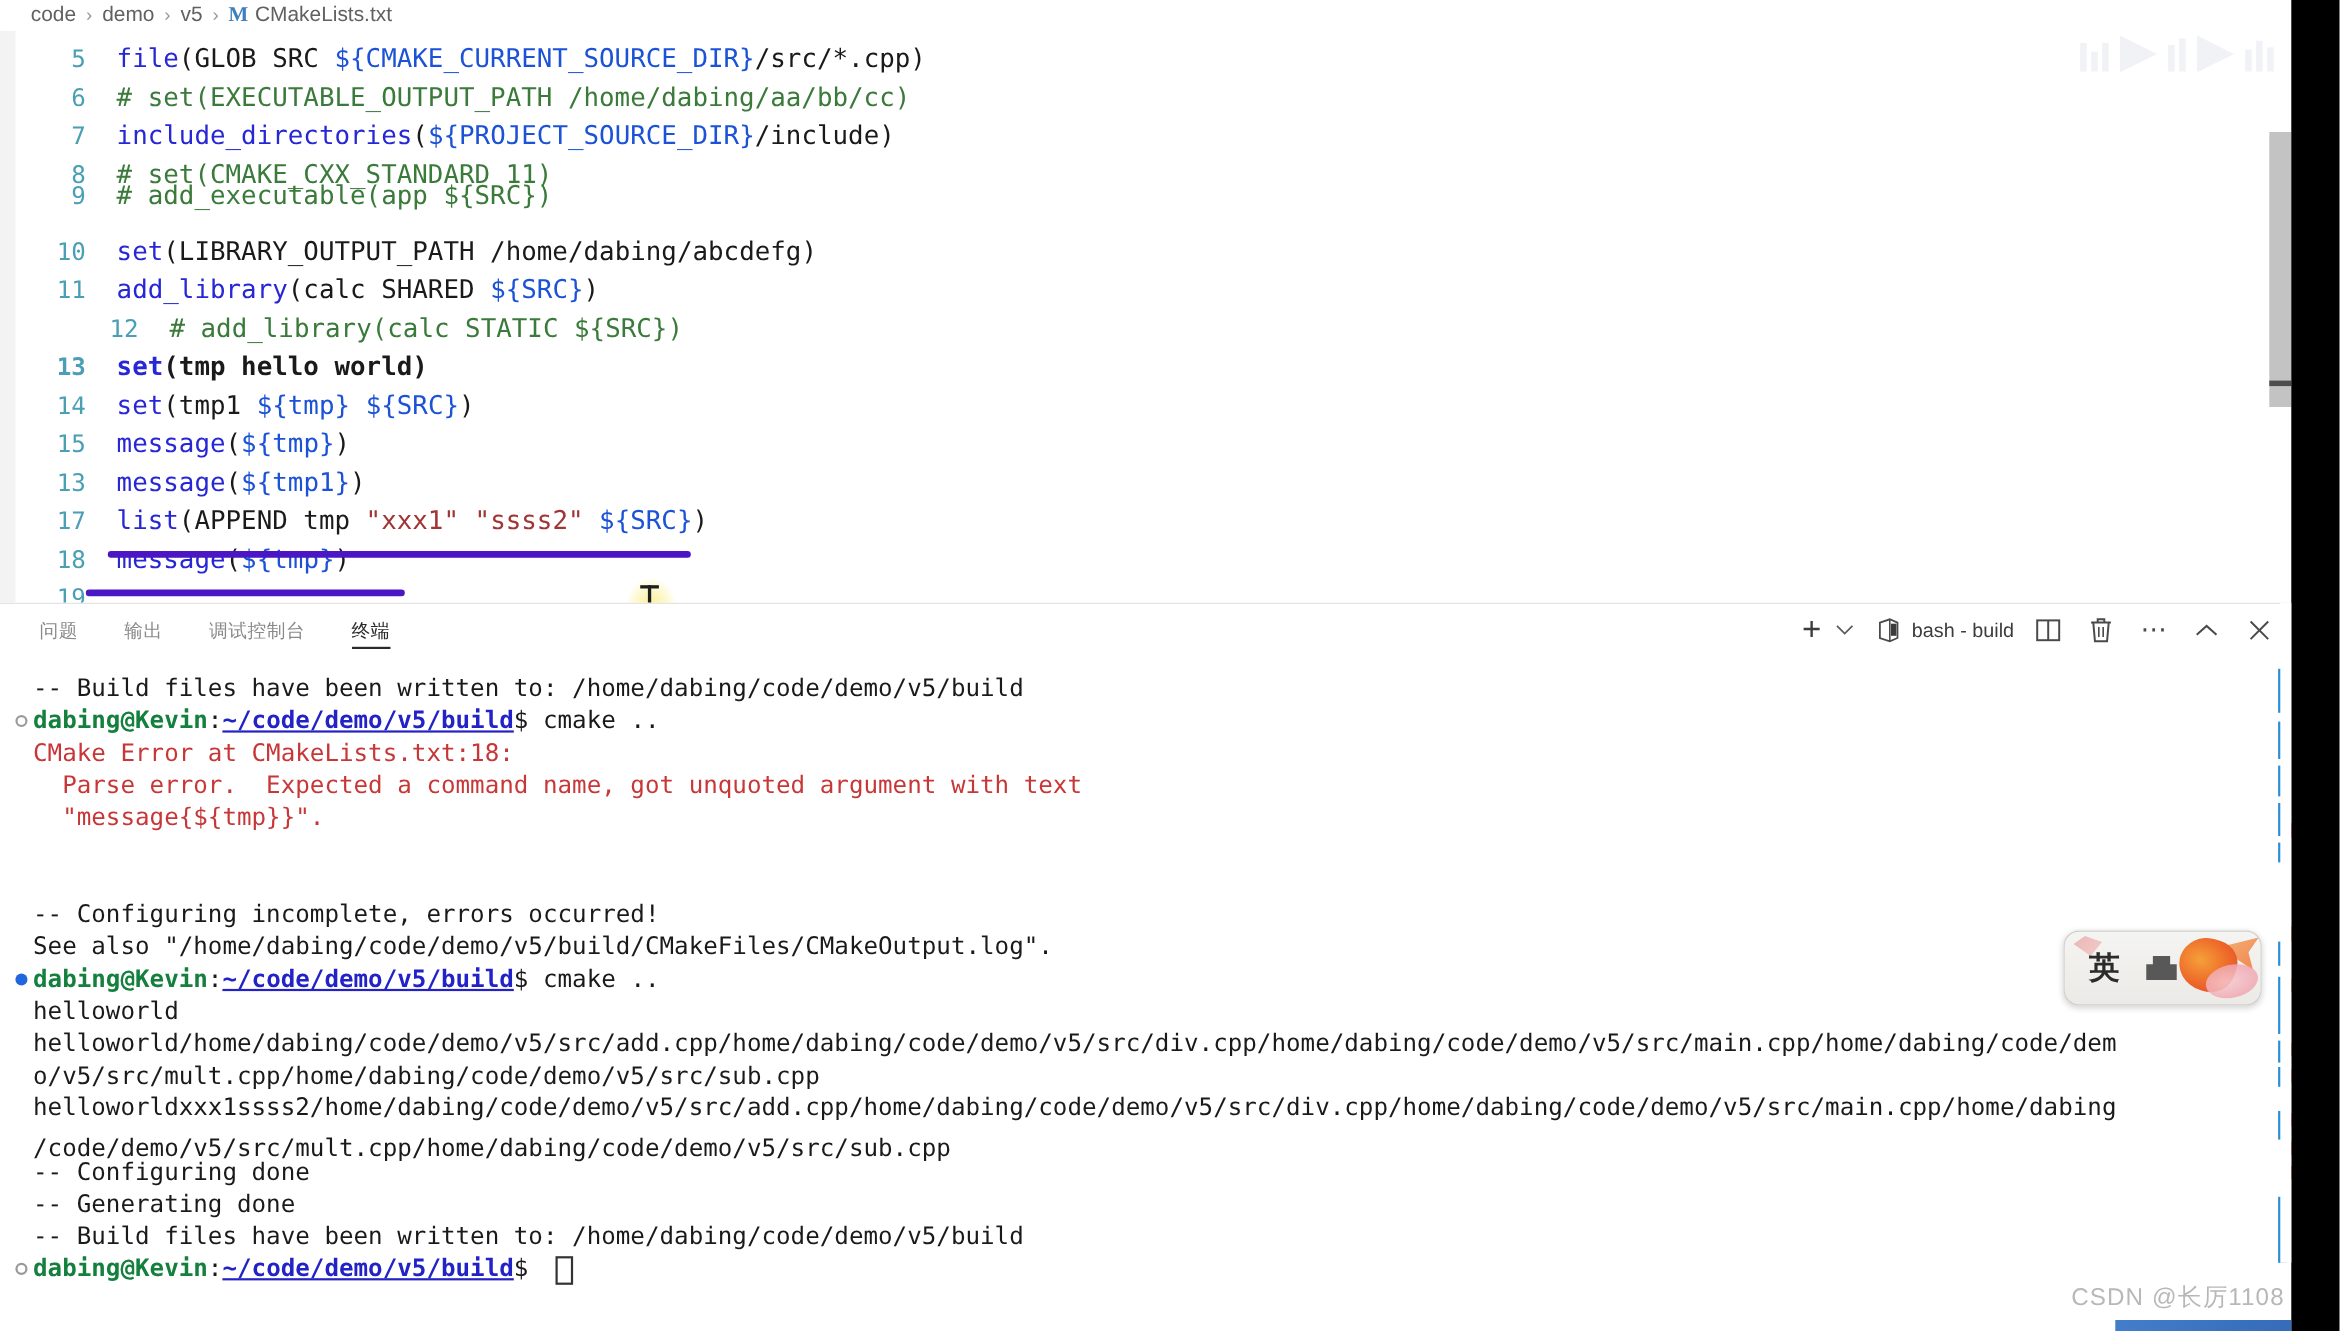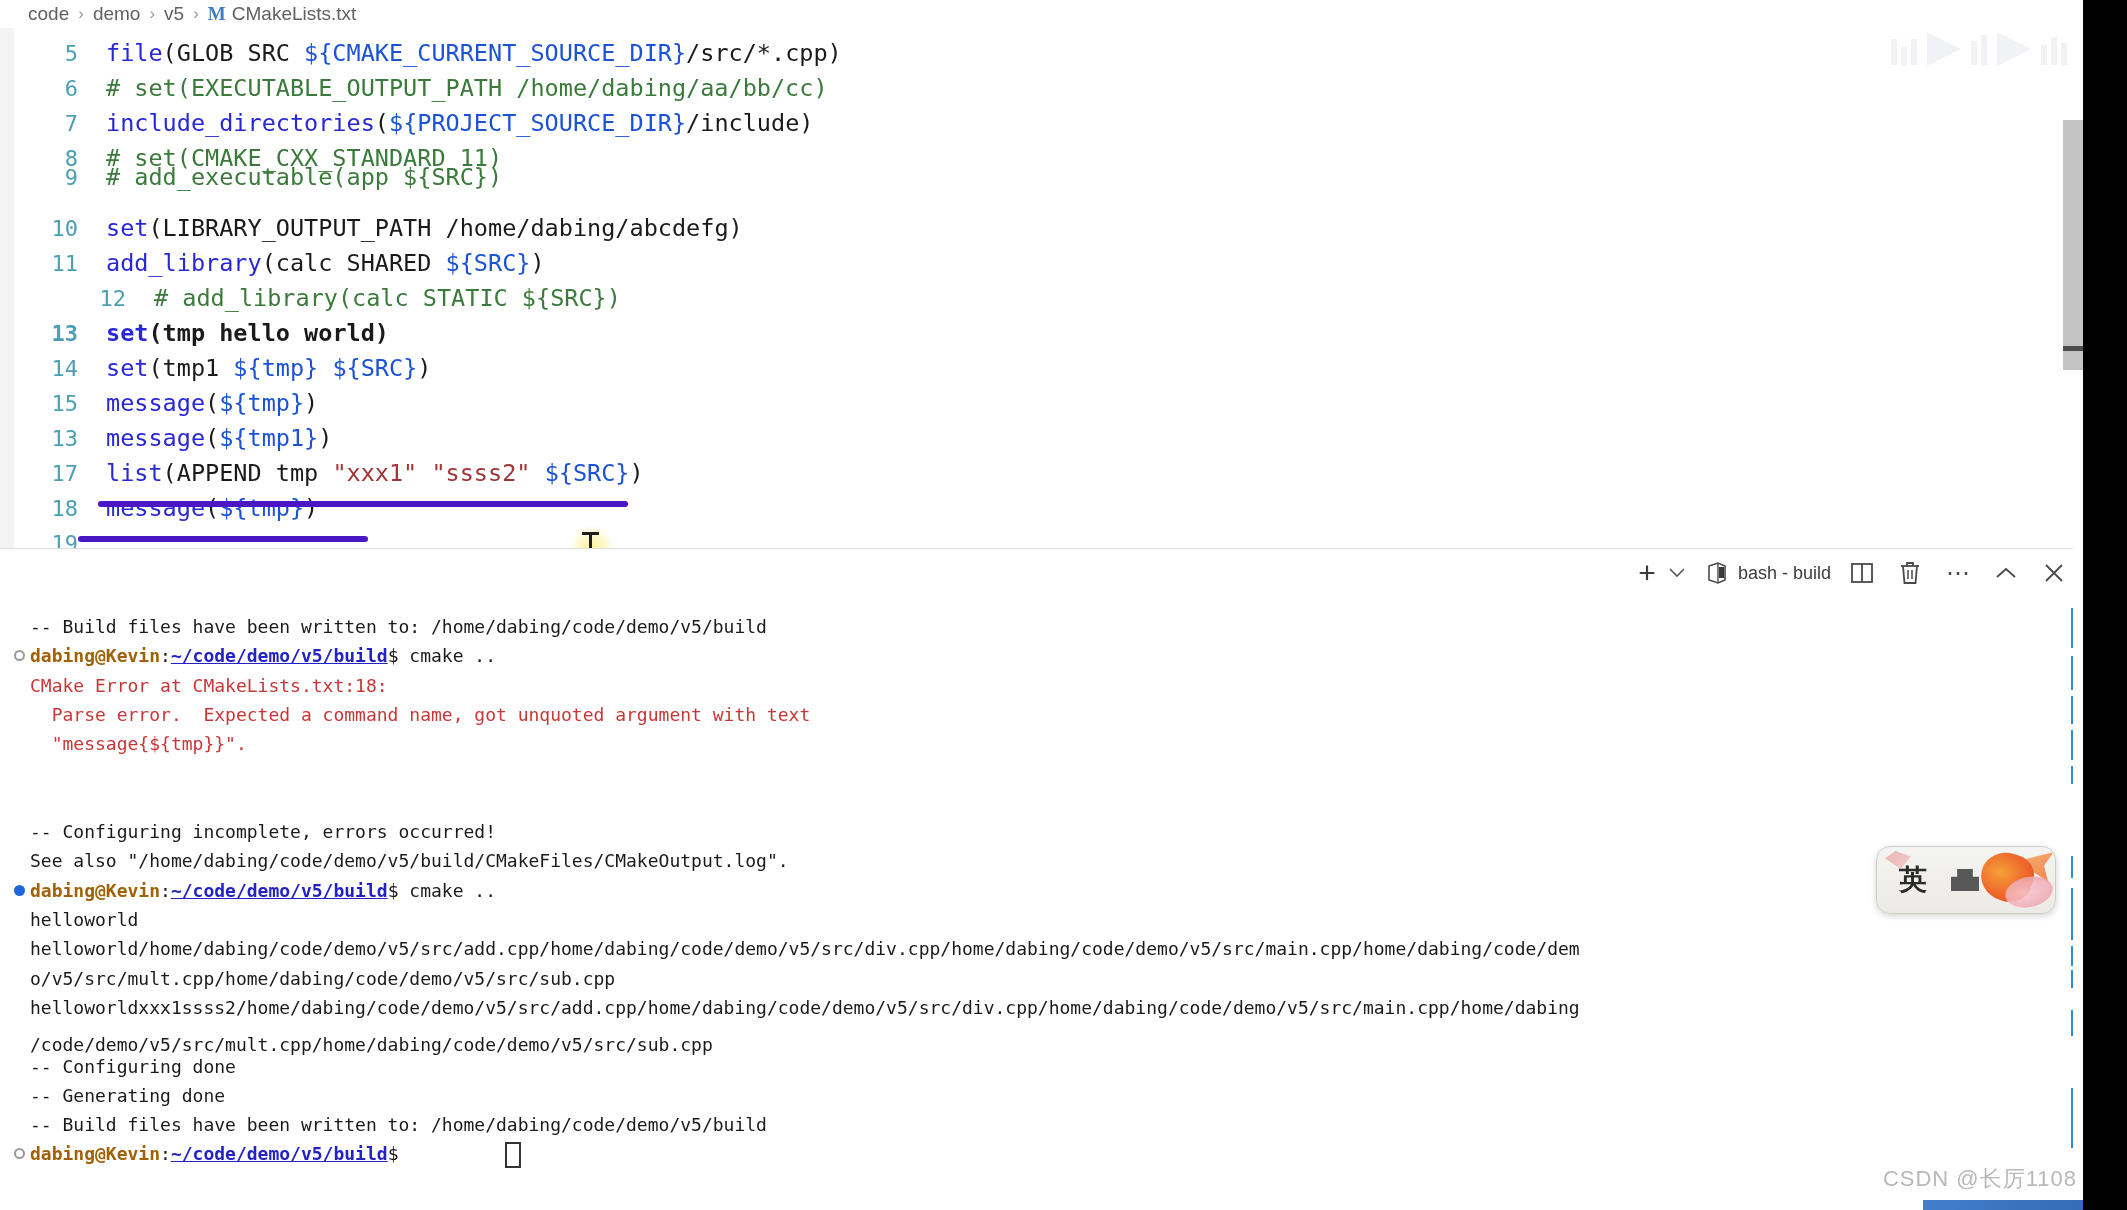--- a/index.html
+++ b/index.html
@@ -72,22 +72,22 @@
   #act-shell-label{font-size:18px;color:#3c3c3c;margin:0 14px 0 4px;font-family:"Liberation Sans",sans-serif;}
   #act-split{width:34px;height:34px;}
   #act-trash{width:34px;height:34px;margin-left:14px;}
   #act-more{width:34px;height:34px;margin-left:14px;font-size:24px;line-height:14px;}
   #act-collapse{width:34px;height:34px;margin-left:14px;font-size:22px;}
   #act-close{width:34px;height:34px;margin-left:14px;font-size:25px;}
 
   
   #terminal{position:absolute;left:0;top:50px;width:2127px;height:612px;background:#ffffff;overflow:hidden;}
   .tline{position:absolute;left:30px;white-space:pre;height:29px;line-height:29px;
-    font-family:"DejaVu Sans Mono","Liberation Mono",monospace;font-size:18px;color:#1a1a1a;}
-  .c-user{color:#a16207;font-weight:bold;}
+    font-family:"DejaVu Sans Mono","Liberation Mono",monospace;font-size:22px;color:#1a1a1a;}
+  .c-user{color:#15803d;font-weight:bold;}
   .c-path{color:#2222c7;font-weight:bold;text-decoration:underline;}
   .c-punct{color:#1a1a1a;}
   .c-err{color:#c83737;}
   .cmd-dot{position:absolute;left:14px;width:11px;height:11px;border-radius:50%;}
   .dot-hollow{border:2px solid #9a9a9a;background:transparent;box-sizing:border-box;}
   .dot-blue{background:#2266dd;}
 
   #term-cursor-block{position:absolute;width:16px;height:26px;border:2px solid #333;box-sizing:border-box;background:transparent;}
 
   
@@ -179,20 +179,26 @@
         <i style="height:28px"></i>
         <i style="height:22px"></i>
     </div>
   </div>
 </div>
 
 <div id="panel">
   <div id="panel-top-border"></div>
 
   <div id="panel-header">
+    <div id="panel-tabs">
+        <div class="panel-tab">问题</div>
+        <div class="panel-tab">输出</div>
+        <div class="panel-tab">调试控制台</div>
+        <div class="panel-tab active">终端</div>
+      </div>
 
     <div id="panel-actions">
       <div class="pact" id="act-plus">+</div>
       <div class="pact" id="act-chev">
         <svg width="16" height="10" viewBox="0 0 16 10">
             <path d="M1 1 L8 8 L15 1" stroke="#5a5a5a" stroke-width="1.6" fill="none"></path>
           </svg>
       </div>
       <div class="pact" id="act-shell-icon">
         <svg width="26" height="26" viewBox="0 0 26 26">

